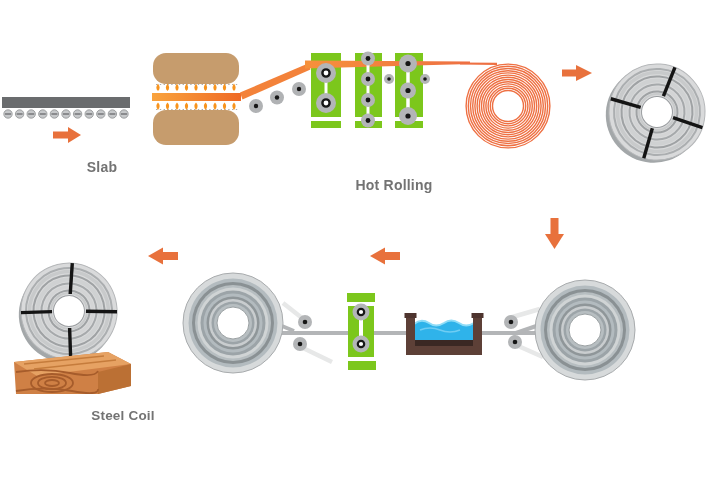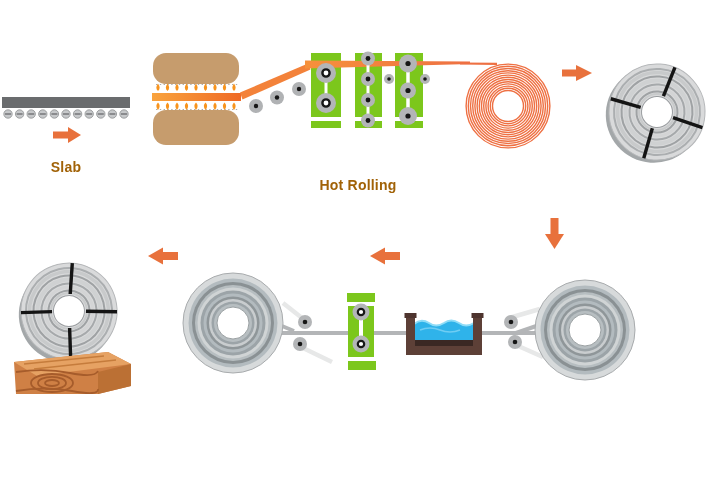--- a/index.html
+++ b/index.html
@@ -2,22 +2,22 @@
 <html><head>
 <meta charset="utf-8">
 <style>
   html,body{margin:0;padding:0;background:#fff;}
   #canvas{
     position:relative;width:716px;height:483px;background:#ffffff;overflow:hidden;
     font-family:"Liberation Sans", sans-serif;
   }
   #diagram-svg{position:absolute;left:0;top:0;}
   .lbl{
-    position:absolute;color:#a16207;font-weight:700;text-align:center;
-    font-size:14px;line-height:1.18;letter-spacing:.2px;
+    position:absolute;color:#737373;font-weight:700;text-align:center;
+    font-size:14px;line-height:1.18;letter-spacing:.2px;margin-left:36px;
   }
   .lbl.small{font-size:13.5px;}
 </style>
 </head>
 <body>
 
 <div id="canvas">
 
 <svg id="diagram-svg" width="716" height="483" viewBox="0 0 716 483">
   <defs>
@@ -293,16 +293,17 @@
   <polygon points="370,256 385,247.5 385,252 400,252 400,260 385,260 385,264.5" fill="#e8713c"></polygon>
 </svg>
 
 <div class="lbl" style="left:26px;top:159px;width:80px;">Slab</div>
 
 
 <div class="lbl" style="left:298px;top:177px;width:120px;">Hot Rolling</div>
 
 
 <div class="lbl small" style="left:12px;top:408px;width:150px;">
+  <div>Steel Coil</div>
 </div>
 
 
 </div>
 
 </body></html>

